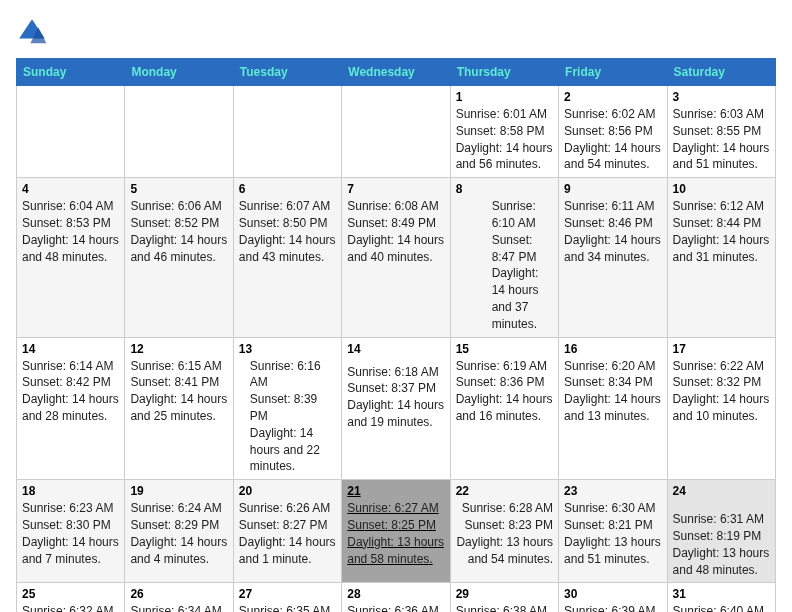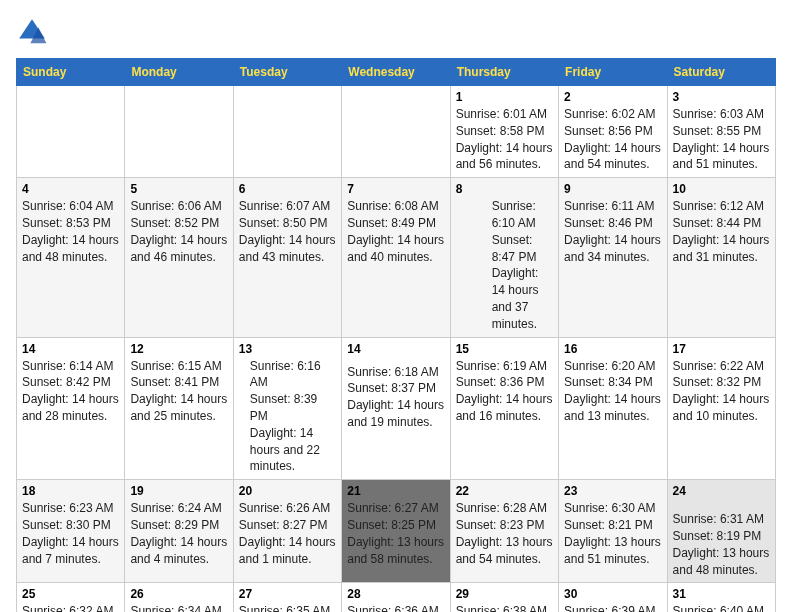--- a/index.html
+++ b/index.html
@@ -45,21 +45,21 @@
       font-size: 16px;
       color: #444;
     }
     table {
       width: 100%;
       border-collapse: collapse;
       font-size: 11px;
     }
     thead th {
       background-color: #2a6dc0;
-      color: #fde047;
+      color: #5eead4;
       font-size: 12px;
       font-weight: bold;
       text-align: left;
       padding: 6px 6px;
       border: 1px solid #2a6dc0;
     }
     td {
       border: 1px solid #ccc;
       vertical-align: top;
       padding: 4px 5px;
@@ -246,29 +246,29 @@
           <div class="day-info" style="white-space: pre-line;">Sunrise: 6:24 AM
 Sunset: 8:29 PM
 Daylight: 14 hours and 4 minutes.</div>
         </td>
         <td style="background: rgb(245, 245, 245);">
           <span class="day-num">20</span>
           <div class="day-info" style="white-space: pre-line;">Sunrise: 6:26 AM
 Sunset: 8:27 PM
 Daylight: 14 hours and 1 minute.</div>
         </td>
-        <td style="background: #737373;">
+        <td style="background: #a3a3a3; text-decoration: underline;">
           <span class="day-num">21</span>
           <div class="day-info" style="white-space: pre-line;">Sunrise: 6:27 AM
 Sunset: 8:25 PM
 Daylight: 13 hours and 58 minutes.</div>
         </td>
         <td style="background: rgb(245, 245, 245);">
           <span class="day-num">22</span>
-          <div class="day-info" style="white-space: pre-line;">Sunrise: 6:28 AM
+          <div class="day-info" style="white-space: pre-line; text-align: right;">Sunrise: 6:28 AM
 Sunset: 8:23 PM
 Daylight: 13 hours and 54 minutes.</div>
         </td>
         <td style="background: rgb(245, 245, 245);">
           <span class="day-num">23</span>
           <div class="day-info" style="white-space: pre-line;">Sunrise: 6:30 AM
 Sunset: 8:21 PM
 Daylight: 13 hours and 51 minutes.</div>
         </td>
         <td style="background: #e5e5e5;">

